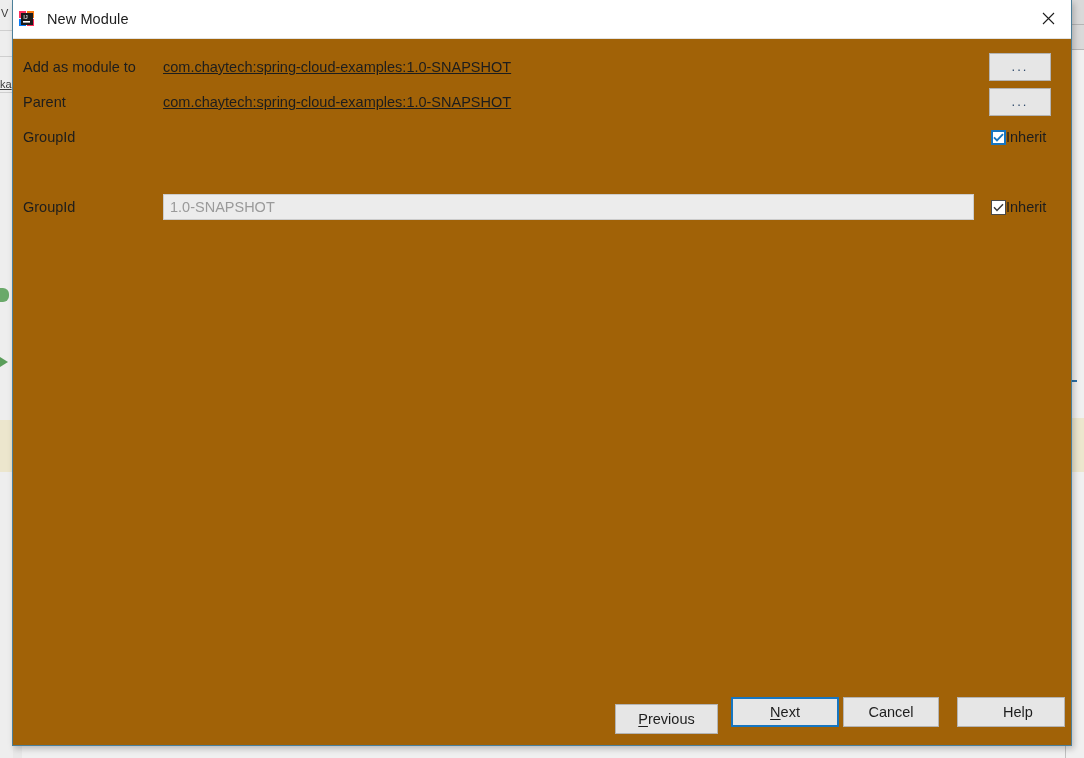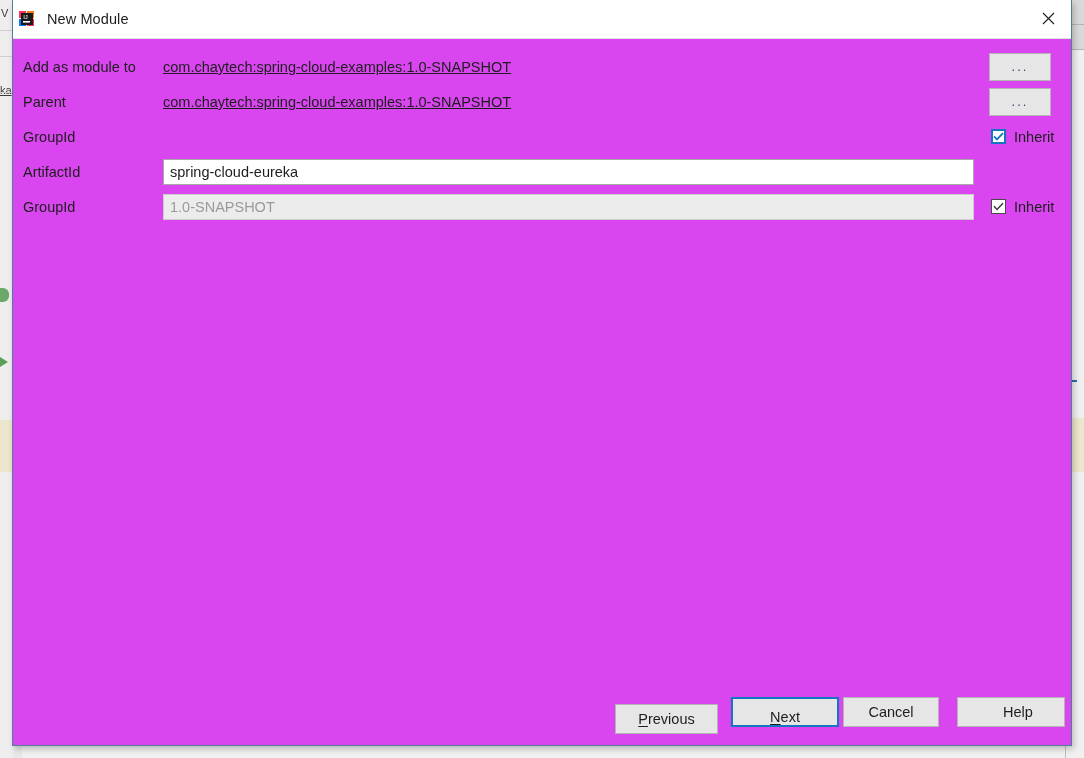--- a/index.html
+++ b/index.html
@@ -32,21 +32,21 @@
   }
   .bg-text-v {
     position: absolute;
     left: 1px; top: 7px;
     font-size: 11px;
     color: #3b3b3b;
     line-height: 12px;
   }
   .bg-text-ka {
     position: absolute;
-    left: 0px; top: 84px;
+    left: 0px; top: 78px;
     font-size: 11px;
     color: #3b3b3b;
     line-height: 12px;
     text-decoration: underline;
   }
   .bg-divider-h {
     position: absolute;
     left: 0; width: 13px; height: 1px;
     background: #cfcfcf;
   }
@@ -87,21 +87,21 @@
     width: 8px; height: 8px;
   }
 
   
   #dialog {
     position: absolute;
     left: 12px;
     top: 0px;
     width: 1060px;
     height: 746px;
-    background: #d946ef;
+    background: #a16207;
     border: 1px solid #4c7f99;
     border-top: none;
     box-sizing: border-box;
     box-shadow: 2px 3px 6px rgba(0,0,0,0.22);
   }
   #titlebar {
     position: relative;
     height: 38px;
     background: #ffffff;
     border-bottom: 1px solid #e2e2e2;
@@ -193,22 +193,21 @@
     color: #2f4a6b;
     letter-spacing: 2px;
     line-height: 20px;
     cursor: default;
     padding: 0;
   }
   .inherit-wrap {
     position: absolute;
     left: 978px;
     display: flex;
-    align-items: flex-start;
-    gap: 8px;
+    align-items: flex-end;
     cursor: default;
   }
   .cbox {
     width: 15px; height: 15px;
     box-sizing: border-box;
     background: #ffffff;
     display: flex;
     align-items: center;
     justify-content: center;
     flex: 0 0 auto;
@@ -320,24 +319,20 @@
       <label class="inherit-wrap">
         <span class="cbox focused">
           <svg width="11" height="9" viewBox="0 0 11 9">
             <path d="M1 4.3 L4 7.4 L10 1.2" stroke="#1675c0" stroke-width="1.9" fill="none"></path>
           </svg>
         </span>
         <span class="inherit-label">Inherit</span>
       </label>
     </div>
 
-    <div class="form-row" style="top:119px;">
-      <span class="f-label">ArtifactId</span>
-      <input class="f-input enabled" type="text" value="spring-cloud-eureka" style="">
-    </div>
 
     <div class="form-row" style="top:154px;">
       <span class="f-label">GroupId</span>
       <input class="f-input disabled" type="text" disabled="" value="1.0-SNAPSHOT" style="">
       <label class="inherit-wrap">
         <span class="cbox normal">
           <svg width="11" height="9" viewBox="0 0 11 9">
             <path d="M1 4.3 L4 7.4 L10 1.2" stroke="#3a3a3a" stroke-width="1.5" fill="none"></path>
           </svg>
         </span>
@@ -345,21 +340,21 @@
       </label>
     </div>
 
   </div>
 
   <div id="footer">
     <button class="dlg-btn" style="left:602px; width:103px;margin-top:7px;">
       <span><u>P</u><span>revious</span></span>
     </button>
 
-    <button class="dlg-btn default" style="left:718px; width:108px;align-items:flex-end;">
+    <button class="dlg-btn default" style="left:718px; width:108px;">
       <span><u>N</u><span>ext</span></span>
     </button>
 
     <button class="dlg-btn" style="left:830px; width:96px;">Cancel</button>
 
     <button class="dlg-btn" style="left:944px; width:108px;padding-left:14px;">Help</button>
   </div>
 
 </div>
 

